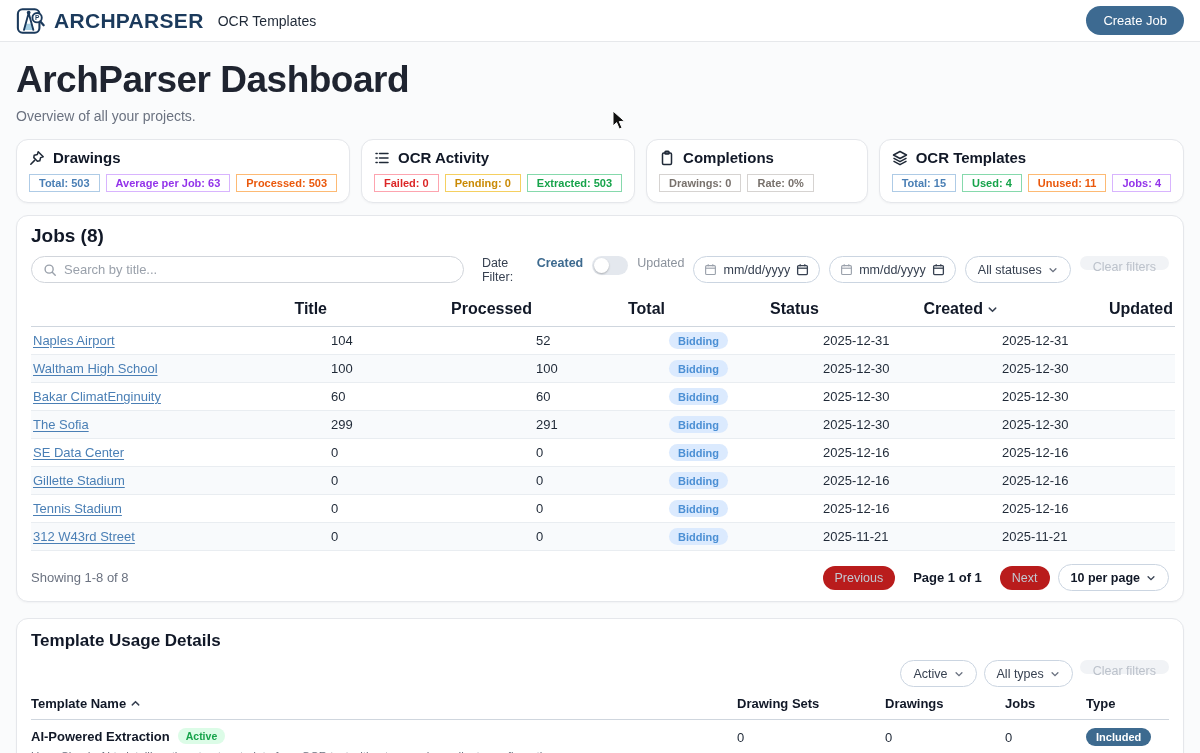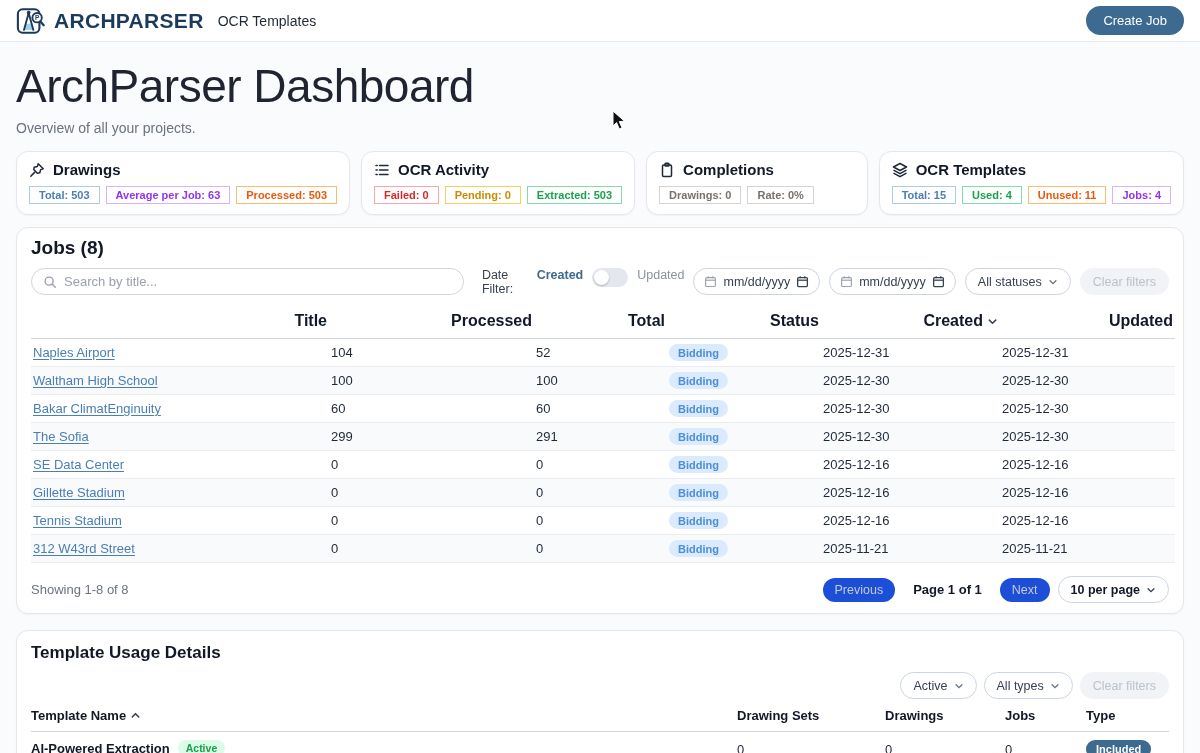--- a/index.html
+++ b/index.html
@@ -11,21 +11,21 @@
     display:flex; align-items:center; padding:0 16px; }
   .brand-wrap { display:flex; align-items:center; gap:8px; }
   .brand-text { font-size:21px; font-weight:800; color:#1b3a5c; letter-spacing:.3px; }
   .page-crumb { font-size:14px; color:#1f2937; margin-left:14px; }
   .spacer { flex:1; }
   .btn-primary { background:#3d6a91; color:#fff; border:none; border-radius:16px;
     padding:7px 17px; font-size:13px; font-family:inherit; cursor:pointer; }
 
   
   .hero { padding:17px 16px 0 16px; }
-  .hero h1 { font-size:46px; font-weight:400; color:#1f2430; letter-spacing:-.5px; }
+  .hero h1 { font-size:37px; font-weight:700; color:#1f2430; letter-spacing:-.5px; }
   .hero .sub { font-size:14px; color:#6b7280; margin-top:7px; }
 
   
   .cards { display:grid; grid-template-columns:repeat(4,1fr); gap:11px; margin:15px 16px 0 16px; }
   .card { background:#fff; border:1px solid #e5e7eb; border-radius:12px; padding:9px 12px 10px 12px;
     box-shadow:0 1px 2px rgba(16,24,40,.04); }
   .card-title { display:flex; align-items:center; gap:8px; font-size:15px; font-weight:700; color:#111827; }
   .card-badges { display:flex; gap:6px; margin-top:8px; flex-wrap:nowrap; }
   .badge { display:inline-block; font-size:11px; font-weight:600; padding:2px 9px;
     border:1px solid; border-radius:0; background:#fff; white-space:nowrap; }
@@ -51,38 +51,38 @@
   .flt-label { font-size:12.5px; color:#374151; }
   .flt-created { font-size:12.5px; font-weight:700; color:#3d6a8f; }
   .flt-updated { font-size:12.5px; color:#8b929c; }
   .toggle { width:36px; height:19px; border-radius:10px; background:#e4e8ee; position:relative; cursor:pointer; flex:none; }
   .toggle .knob { position:absolute; left:2px; top:2px; width:15px; height:15px; border-radius:50%;
     background:#fff; box-shadow:0 1px 2px rgba(0,0,0,.25); }
   .date-pill { display:flex; align-items:center; gap:6px; height:27px; border:1px solid #cbd5e1;
     border-radius:14px; padding:6px 10px; font-size:12.5px; color:#374151; background:#fff; cursor:text; }
   .pill-select { display:flex; align-items:center; gap:6px; height:27px; border:1px solid #cbd5e1;
     border-radius:14px; padding:0 12px; font-size:12.5px; color:#374151; background:#fff; cursor:pointer; white-space:nowrap; }
-  .btn-disabled { height:27px; border:none; border-radius:14px; padding:4px 13px; font-size:12.5px;
+  .btn-disabled { height:14px; border:none; border-radius:14px; padding:4px 13px; font-size:12.5px;
     background:#f1f3f6; color:#bcc2cb; font-family:inherit; white-space:nowrap; }
 
   
   table.jobs { width:100%; border-collapse:collapse; table-layout:fixed; margin-top:10px; }
   table.jobs th { text-align:right; font-size:16px; font-weight:700; color:#111827;
     padding:6px 2px 8px 2px; border-bottom:1px solid #cfd6de; }
   table.jobs td { font-size:13px; color:#1f2937; padding:5px 2px; border-bottom:1px solid #e9edf1; height:25px; }
   table.jobs tr.zebra { background:#f8fafc; }
   a.job-link { color:#4a7fb5; text-decoration:underline; text-underline-offset:2px; cursor:pointer; font-size:13px; }
   .status-chip { display:inline-block; background:#dbeafe; color:#4b8fd4; font-size:11px; font-weight:600;
     padding:2.5px 9px; border-radius:11px; }
   .th-flex { display:inline-flex; align-items:center; gap:4px; }
 
   
   .jobs-footer { display:flex; align-items:center; margin-top:13px; }
   .showing { font-size:13px; color:#6b7280; }
-  .pg-btn { background:#1d4ed8; color:#c3c9d2; border:none; border-radius:13px; padding:5px 12px;
+  .pg-btn { background:#b91c1c; color:#c3c9d2; border:none; border-radius:13px; padding:5px 12px;
     font-size:12.5px; font-family:inherit; }
   .pg-info { font-size:13px; font-weight:700; color:#111827; margin:0 10px; }
   .jobs-footer .right { margin-left:auto; display:flex; align-items:center; gap:8px; }
 
   
   .tpl-head { display:flex; align-items:flex-start; }
   .btn-outline { background:#fdfeff; border:1.5px solid #a9c7e4; color:#3d6a8f; border-radius:15px;
     padding:5px 14px; font-size:13px; font-weight:600; font-family:inherit; cursor:pointer; }
   .tpl-filters { display:flex; justify-content:flex-end; gap:7px; margin-top:9px; }
   .tpl-grid { display:grid; grid-template-columns:706px 148px 120px 81px auto; align-items:center; }

